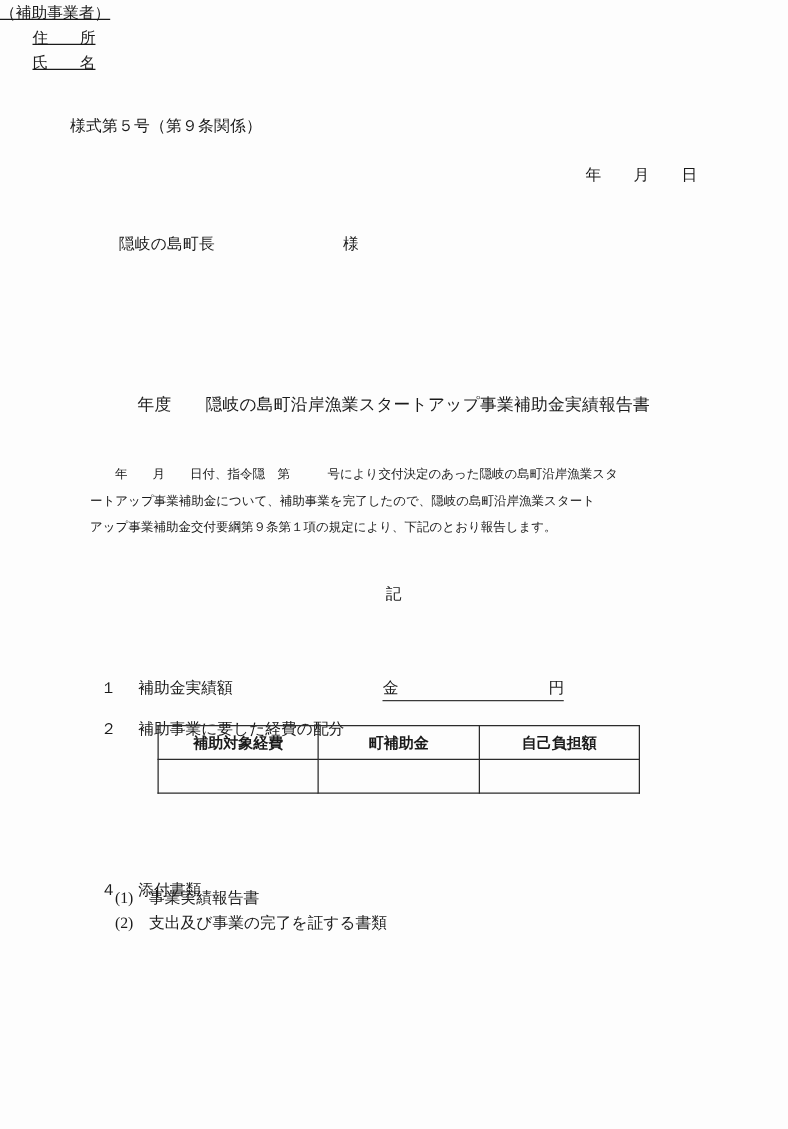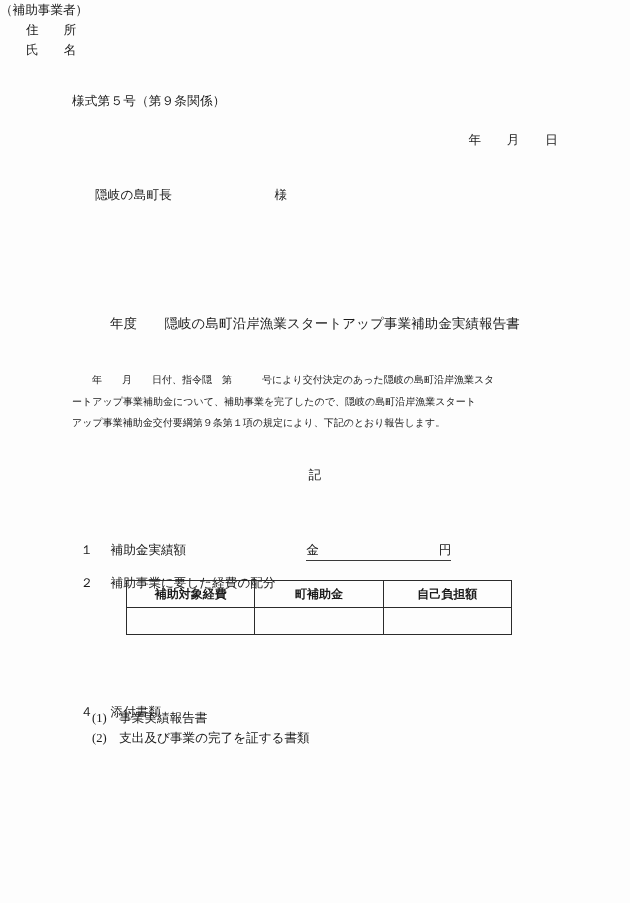--- a/index.html
+++ b/index.html
@@ -30,21 +30,21 @@
   .t {
     position: absolute;
     white-space: pre;
     font-size: 12.6px;
     line-height: 1.0;
     letter-spacing: 0.2px;
   }
 
   
   .form-no {
-    left: 72px;
+    left: 56px;
     top: 95px;
     font-size: 12.6px;
   }
 
   
   .date-line {
     left: 0;
     top: 134px;
     width: 558px;
     text-align: right;
@@ -62,20 +62,21 @@
 
   
   .applicant {
     left: 336px;
     top: 228px;
     font-size: 12.6px;
     line-height: 20px;
   }
   .applicant div {
     white-space: pre;
+    text-decoration: underline;
   }
   .applicant .indent {
     padding-left: 26px;
   }
 
   
   .doc-title {
     left: 0;
     top: 317px;
     width: 630px;

